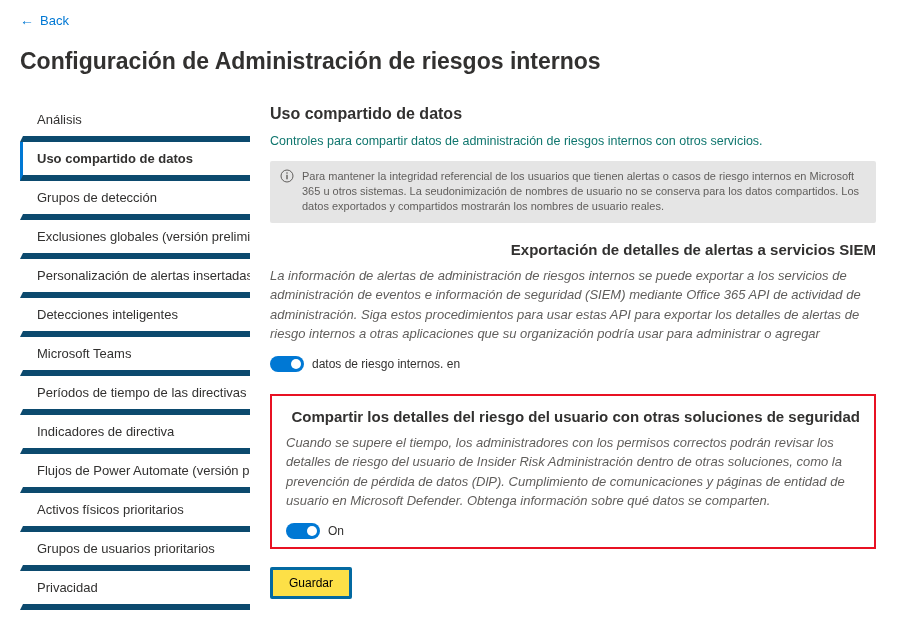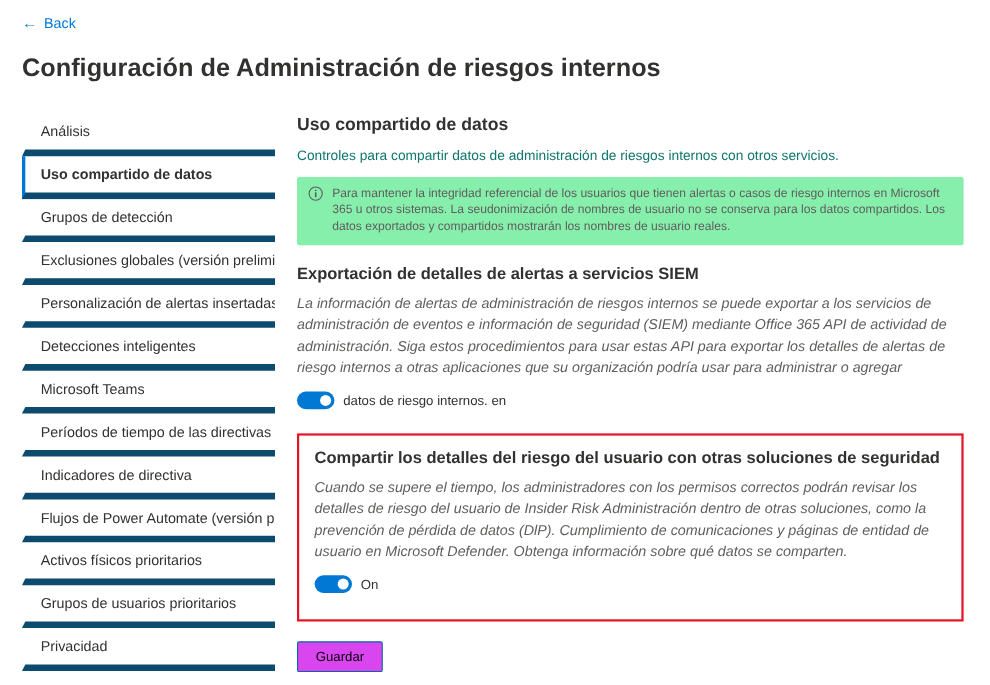--- a/index.html
+++ b/index.html
@@ -69,37 +69,38 @@
     }
     .section-sub {
       font-size: 12.5px;
       color: #0f766e;
       line-height: 1.4;
       margin-bottom: 10px;
     }
     .info-box {
       display: flex;
       align-items: flex-start;
-      background: #86efac;
+      background: #e5e5e5;
       padding: 8px 10px;
       font-size: 11px;
       color: #605e5c;
       border-radius: 2px;
       margin-bottom: 18px;
       line-height: 1.4;
     }
     .info-icon {
       margin-right: 8px;
       flex-shrink: 0;
       color: #605e5c;
     }
     .section2-title {
       font-size: 15px;
       font-weight: 600;
       margin-bottom: 8px;
+      text-align: right;
     }
     .section2-body {
       font-size: 13px;
       color: #605e5c;
       line-height: 1.5;
       margin-bottom: 12px;
       font-style: italic;
     }
     .toggle-row {
       display: flex;
@@ -132,22 +133,22 @@
       border: 2px solid #e81123;
       padding: 12px 14px 8px 14px;
       margin-bottom: 18px;
     }
     .highlight-box .section2-title {
       margin-top: 0;
     }
     .save-btn {
       display: inline-block;
       padding: 6px 16px;
-      background: #d946ef;
-      border: 1px solid #0369a1;
+      background: #fde047;
+      border: 3px solid #0369a1;
       font-size: 12px;
       cursor: pointer;
       border-radius: 2px;
     }
   </style>
 </head>
 <body>
 
 <div class="back-link">
   <span class="back-arrow">←</span>
@@ -195,21 +196,21 @@
     <div class="toggle-row">
       <div class="toggle">
         <div class="toggle-knob"></div>
       </div>
       <span class="toggle-label">datos de riesgo internos. en</span>
     </div>
 
     <div class="highlight-box">
       <h3 class="section2-title">Compartir los detalles del riesgo del usuario con otras soluciones de seguridad</h3>
       <p class="section2-body">Cuando se supere el tiempo, los administradores con los permisos correctos podrán revisar los detalles de riesgo del usuario de Insider Risk Administración dentro de otras soluciones, como la prevención de pérdida de datos (DlP). Cumplimiento de comunicaciones y páginas de entidad de usuario en Microsoft Defender. Obtenga información sobre qué datos se comparten.</p>
-      <div class="toggle-row" style="margin-bottom:16px;">
+      <div class="toggle-row" style="margin-bottom:0;">
         <div class="toggle">
           <div class="toggle-knob"></div>
         </div>
         <span class="toggle-label">On</span>
       </div>
     </div>
 
     <button class="save-btn">Guardar</button>
 
   </main>

